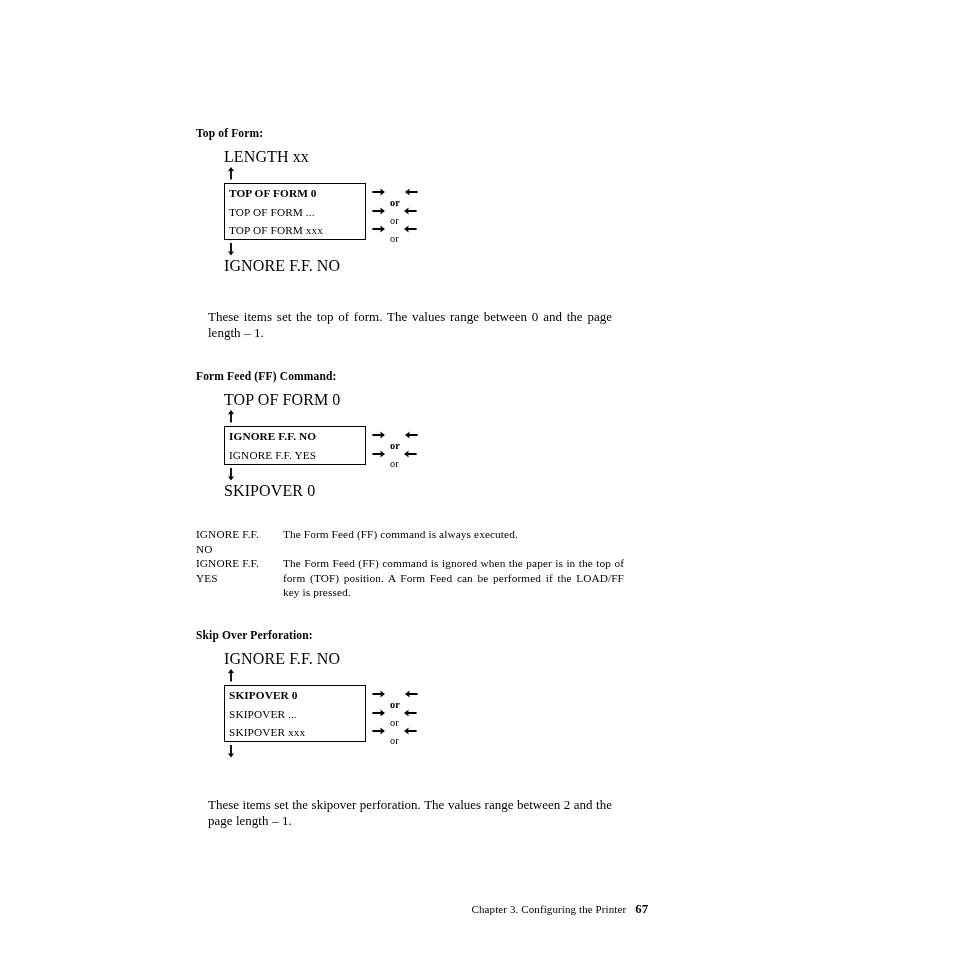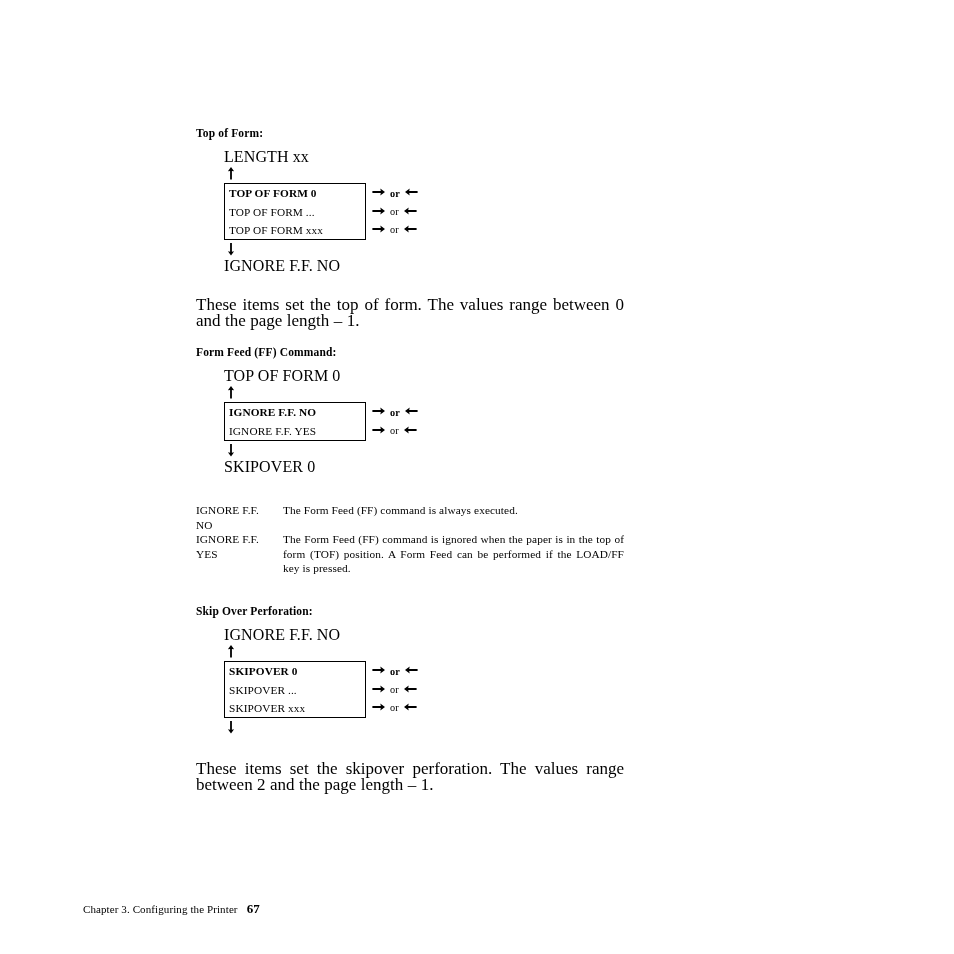--- a/index.html
+++ b/index.html
@@ -33,24 +33,24 @@
 
   .section-heading {
     font-weight: bold;
     font-size: 11.5px;
     line-height: 14px;
     letter-spacing: 0.15px;
     margin: 0;
   }
 
   .body-para {
-    font-size: 17px;
+    font-size: 13px;
     line-height: 15.5px;
     text-align: justify;
-    margin: 0;
+    margin: 12px;
     word-spacing: 0.2px;
   }
 
   
   .flow {
     position: relative;
     margin-left: 28px;
   }
 
   .flow-label {
@@ -93,21 +93,21 @@
     left: 147px;
     display: flex;
     align-items: center;
     height: 18.4px;
     white-space: nowrap;
   }
   .row-ann .or-text {
     font-size: 10.3px;
     margin: 0 5px;
     position: relative;
-    top: 0;
+    top: 9px;
   }
   .arrow-h { display: block; }
 
   
   .desc-table {
     width: 428px;
     border-collapse: collapse;
   }
   .desc-table td {
     vertical-align: top;
@@ -124,20 +124,21 @@
     text-align: justify;
     margin-top: 38px;
   }
 
   
   .footer {
     position: absolute;
     left: 0;
     top: 901px;
     width: 954px;
+    text-align: center;
     font-size: 11px;
     letter-spacing: 0.1px;
   }
   .footer-inner {
     display: inline-block;
     position: relative;
     left: 83px;
   }
   .footer-chapter { }
   .footer-page {

